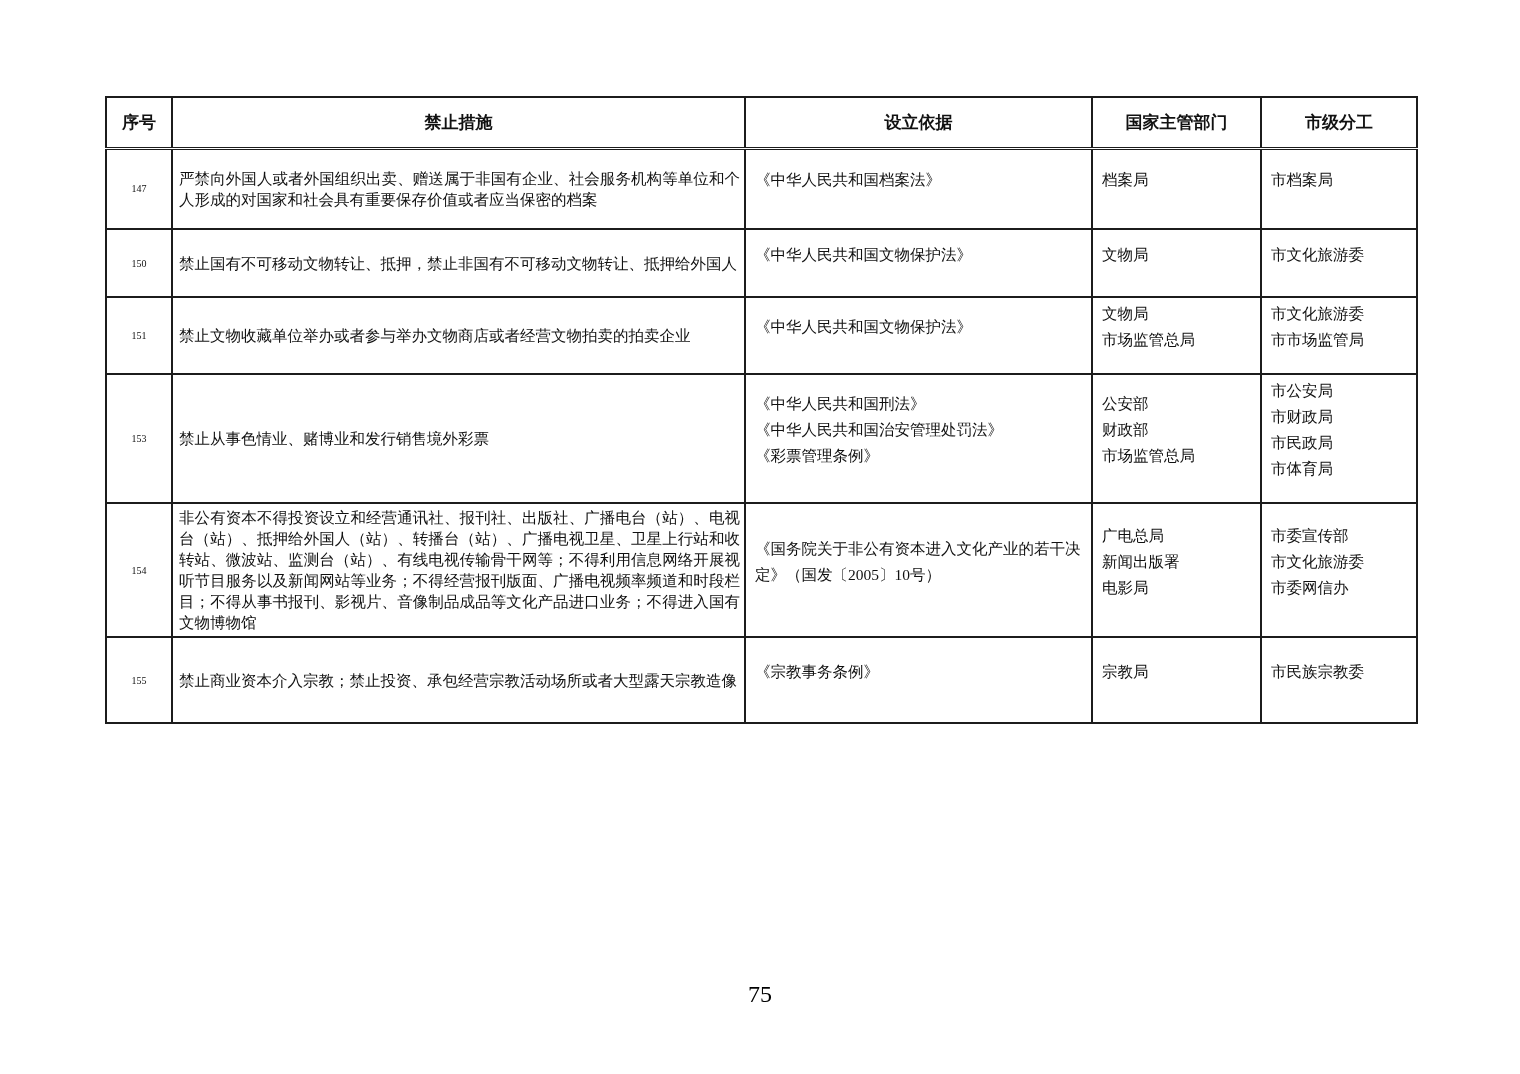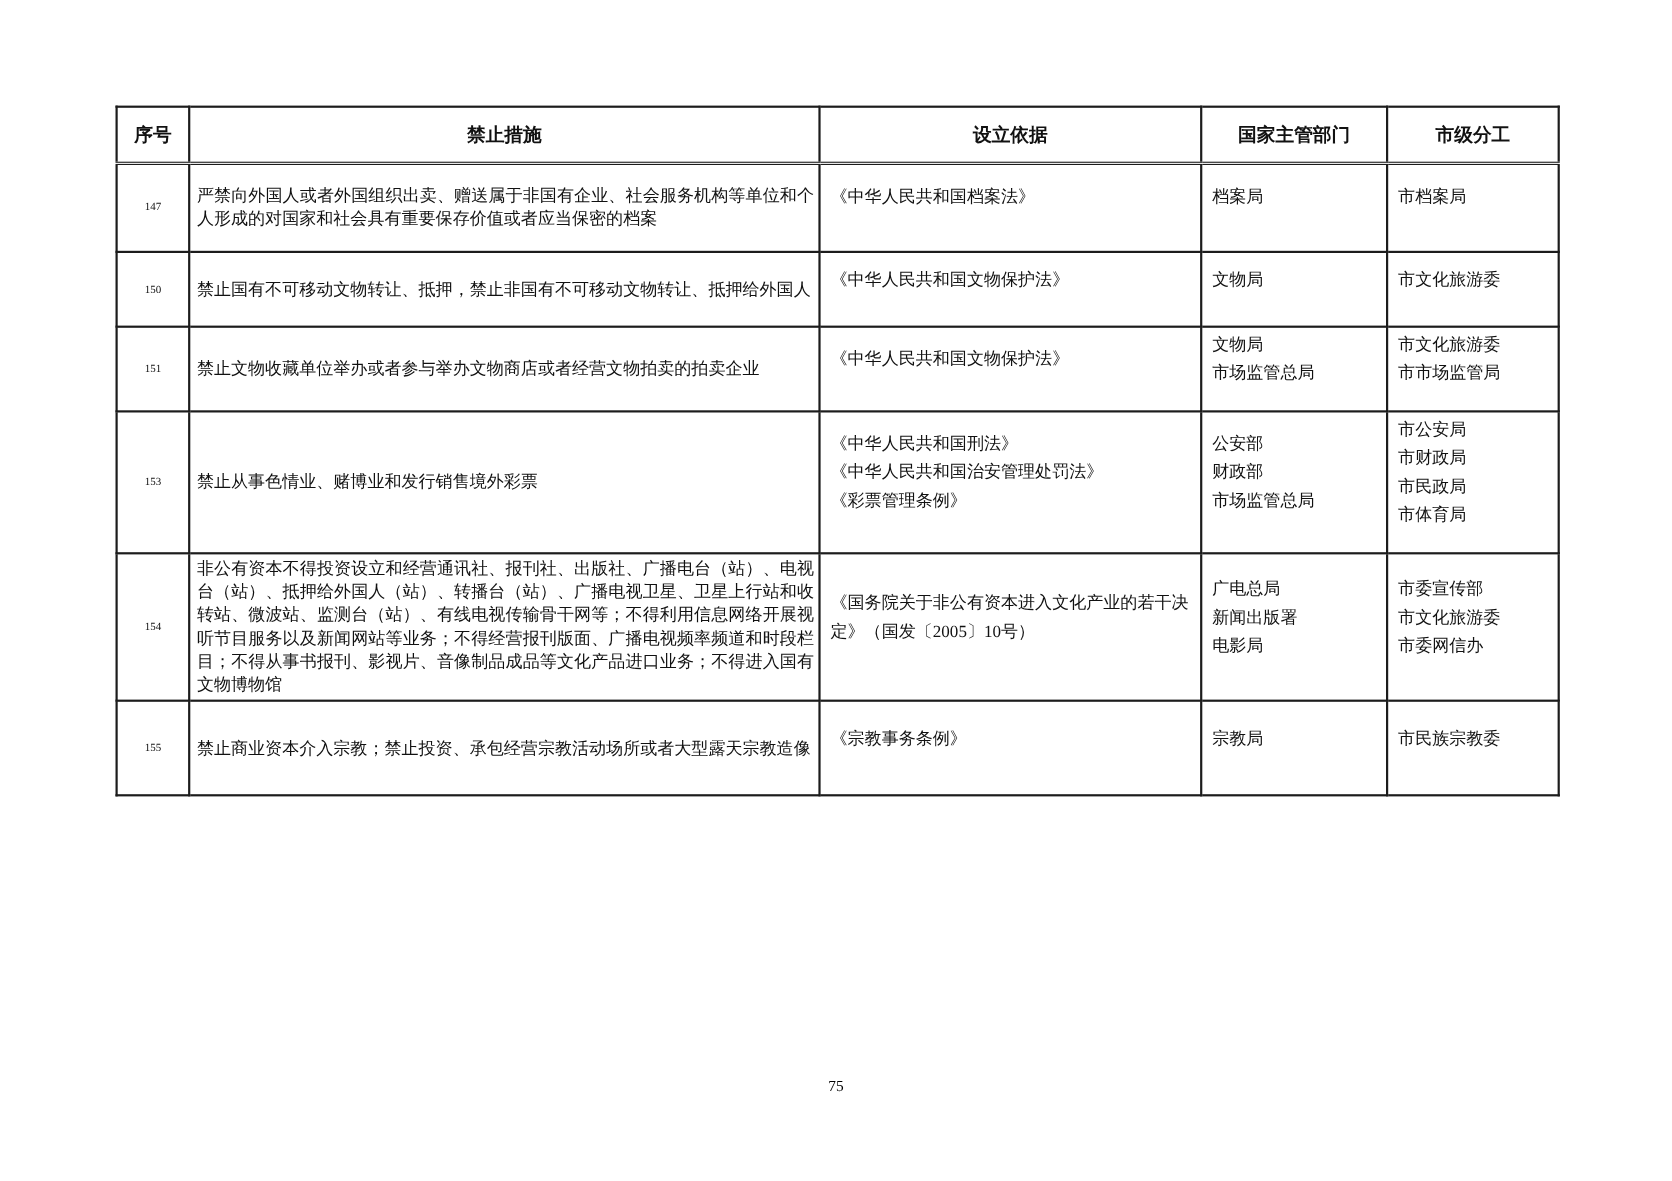--- a/index.html
+++ b/index.html
@@ -56,21 +56,21 @@
     text-justify: inter-ideograph;
   }
   td.lines { padding: 3px 4px 20px 9px; }
   .cell-line { line-height: 26px; }
   .page-footer {
     position: absolute;
     left: 0;
     top: 981px;
     width: 1520px;
     text-align: center;
-    font-size: 14px;
+    font-size: 24px;
     color: #000000;
   }
 </style>
 </head>
 <body>
 
 <table class="page-table">
   <colgroup>
     <col style="width:66px">
     <col style="width:573px">

